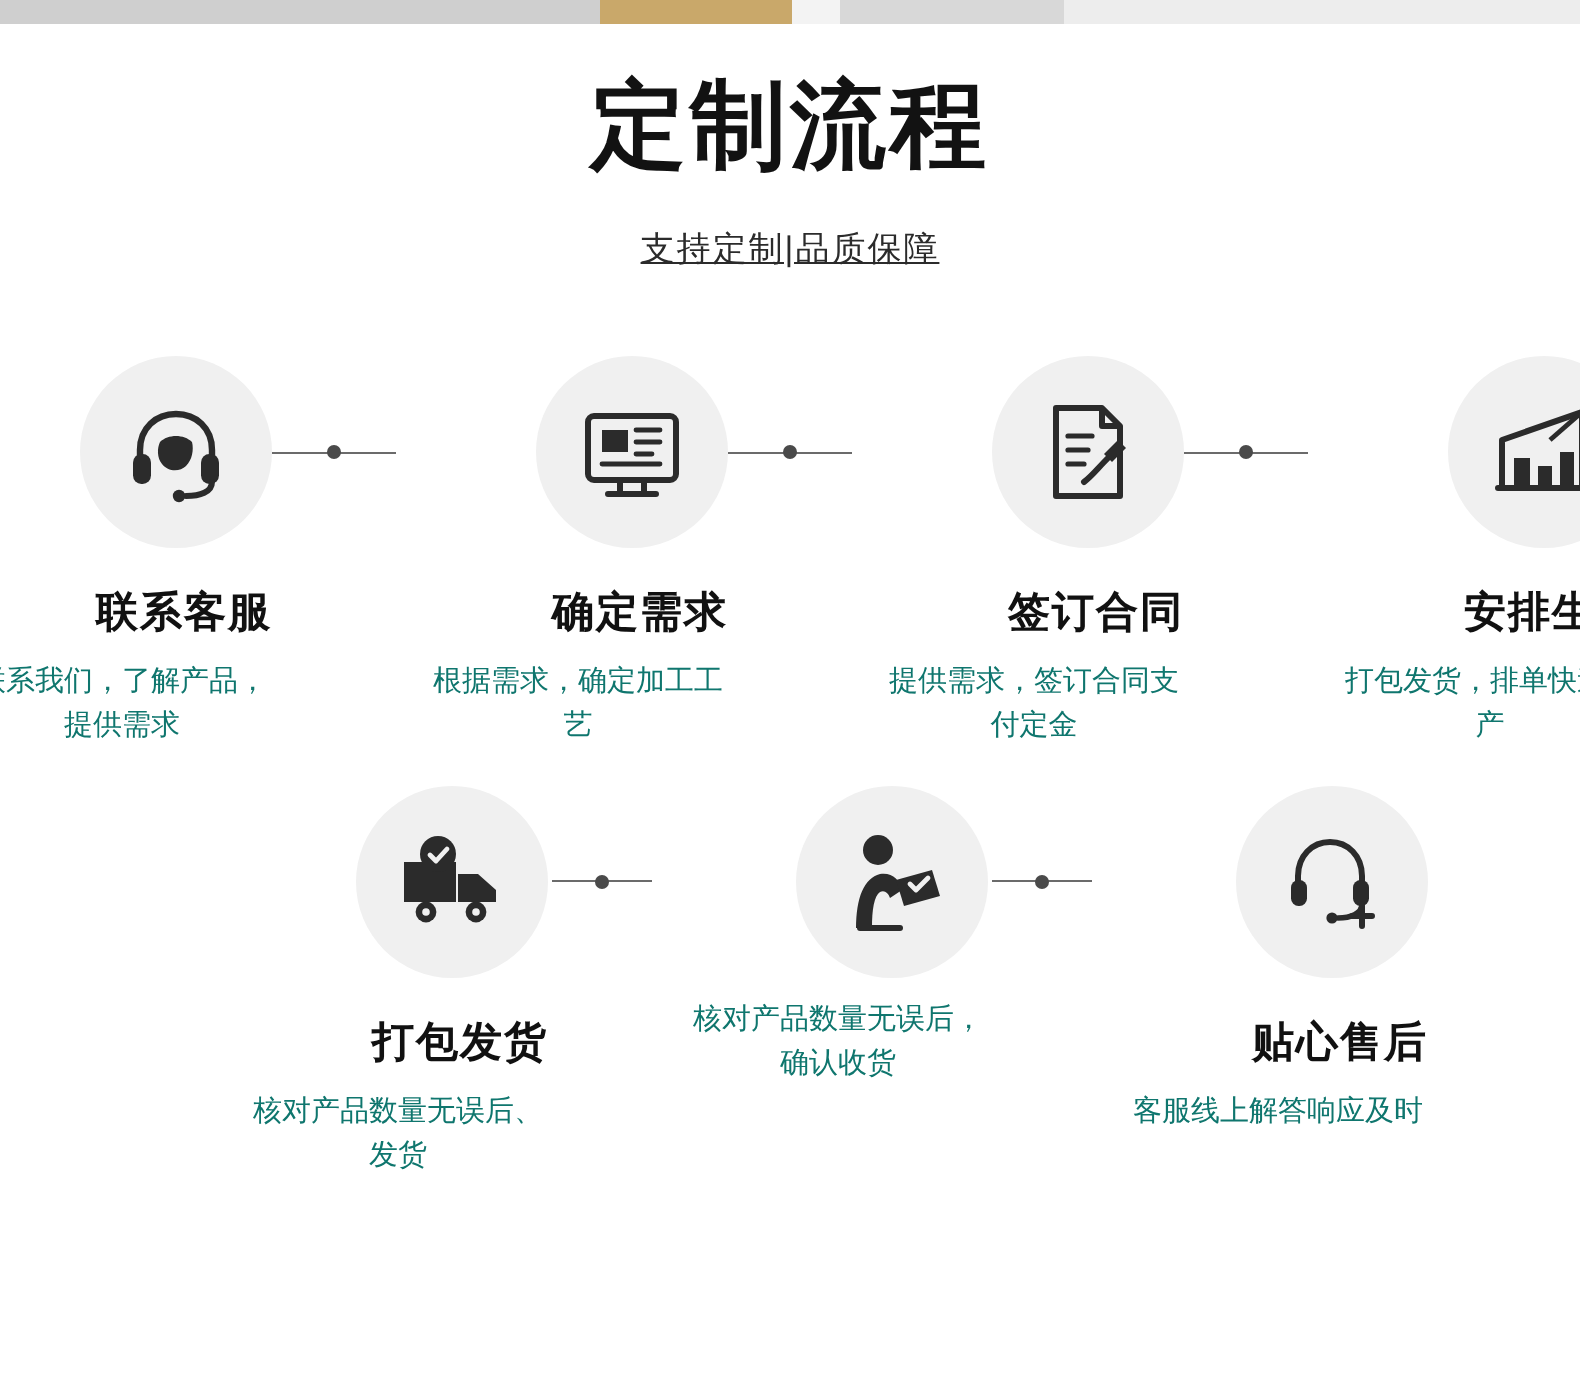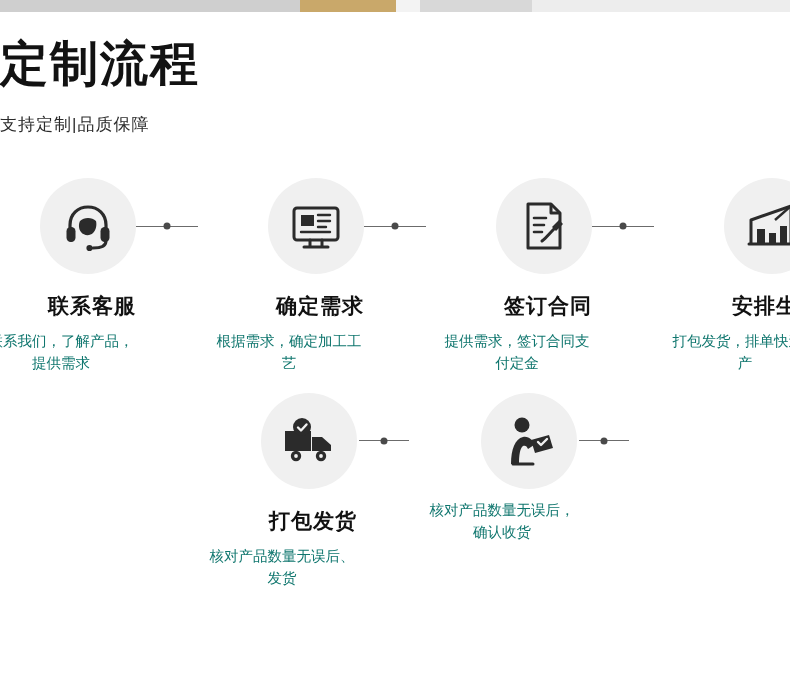--- a/index.html
+++ b/index.html
@@ -23,35 +23,36 @@
     height: 12px;
     display: flex;
   }
   .strip-seg { height: 100%; }
 
   .header {
     position: absolute;
     top: 38px;
     left: 0;
     width: 790px;
-    text-align: left;
+    text-align: center;
   }
   .title {
     font-size: 48px;
     font-weight: bold;
     letter-spacing: 2px;
     color: #121212;
     line-height: 1.1;
     margin: 0;
   }
   .subtitle {
     margin-top: 22px;
     font-size: 17px;
     color: #2b2b2b;
     letter-spacing: 1px;
+    text-decoration: underline;
   }
 
   .rows {
     position: absolute;
     top: 178px;
     left: 0;
     width: 790px;
   }
   .row {
     display: flex;
@@ -267,16 +268,32 @@
         </span>
       </div>
       <div class="step-desc">核对产品数量无误后，确认收货</div>
     </div>
 
     <div class="connector">
       <div class="line"></div>
         <div class="dot"></div>
     </div>
 
+    <div class="step">
+      <div class="circle">
+        <span>
+          <svg width="52" height="52" viewBox="0 0 52 52" fill="none">
+            <path d="M9 27 V23 C9 13 16 6 25 6 C34 6 41 13 41 23 V27" stroke="#2b2b2b" stroke-width="3" fill="none" stroke-linecap="round"></path>
+            <rect x="5.5" y="25" width="8" height="13" rx="3.8" fill="#2b2b2b"></rect>
+            <rect x="36.5" y="25" width="8" height="13" rx="3.8" fill="#2b2b2b"></rect>
+            <path d="M41 37 C41 42 35 44 29 44" stroke="#2b2b2b" stroke-width="2.8" fill="none" stroke-linecap="round"></path>
+            <circle cx="26" cy="44" r="2.8" fill="#2b2b2b"></circle>
+            <path d="M41 38 V48 M36 43 H46" stroke="#2b2b2b" stroke-width="3" stroke-linecap="round"></path>
+          </svg>
+        </span>
+      </div>
+      <div class="step-title">贴心售后</div>
+      <div class="step-desc">客服线上解答响应及时</div>
+    </div>
 
   </div>
 
 </div>
 
 </body></html>

